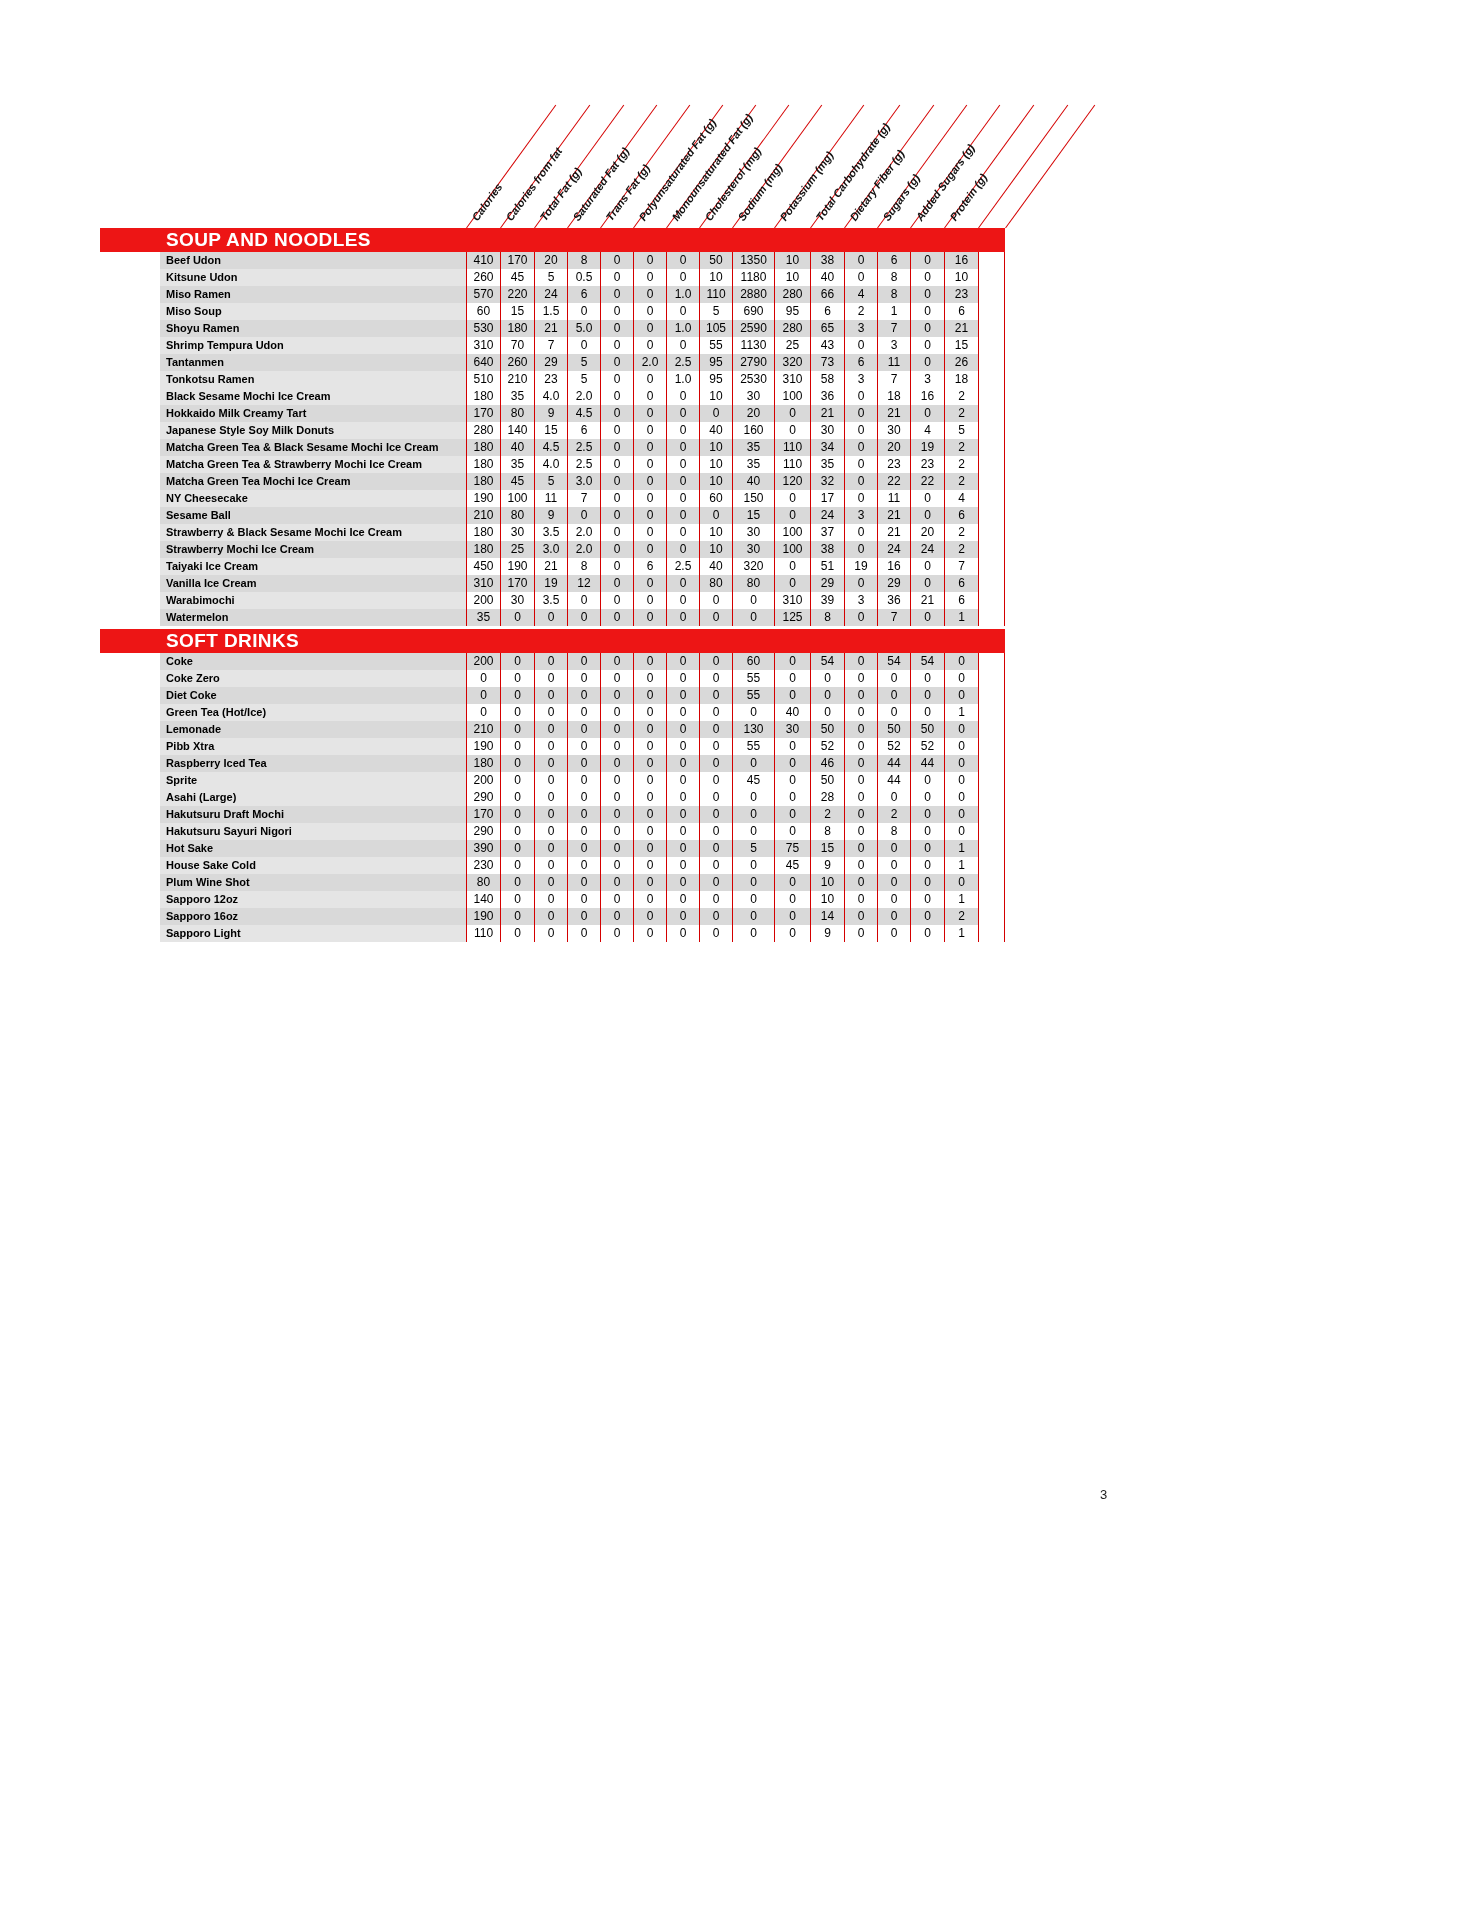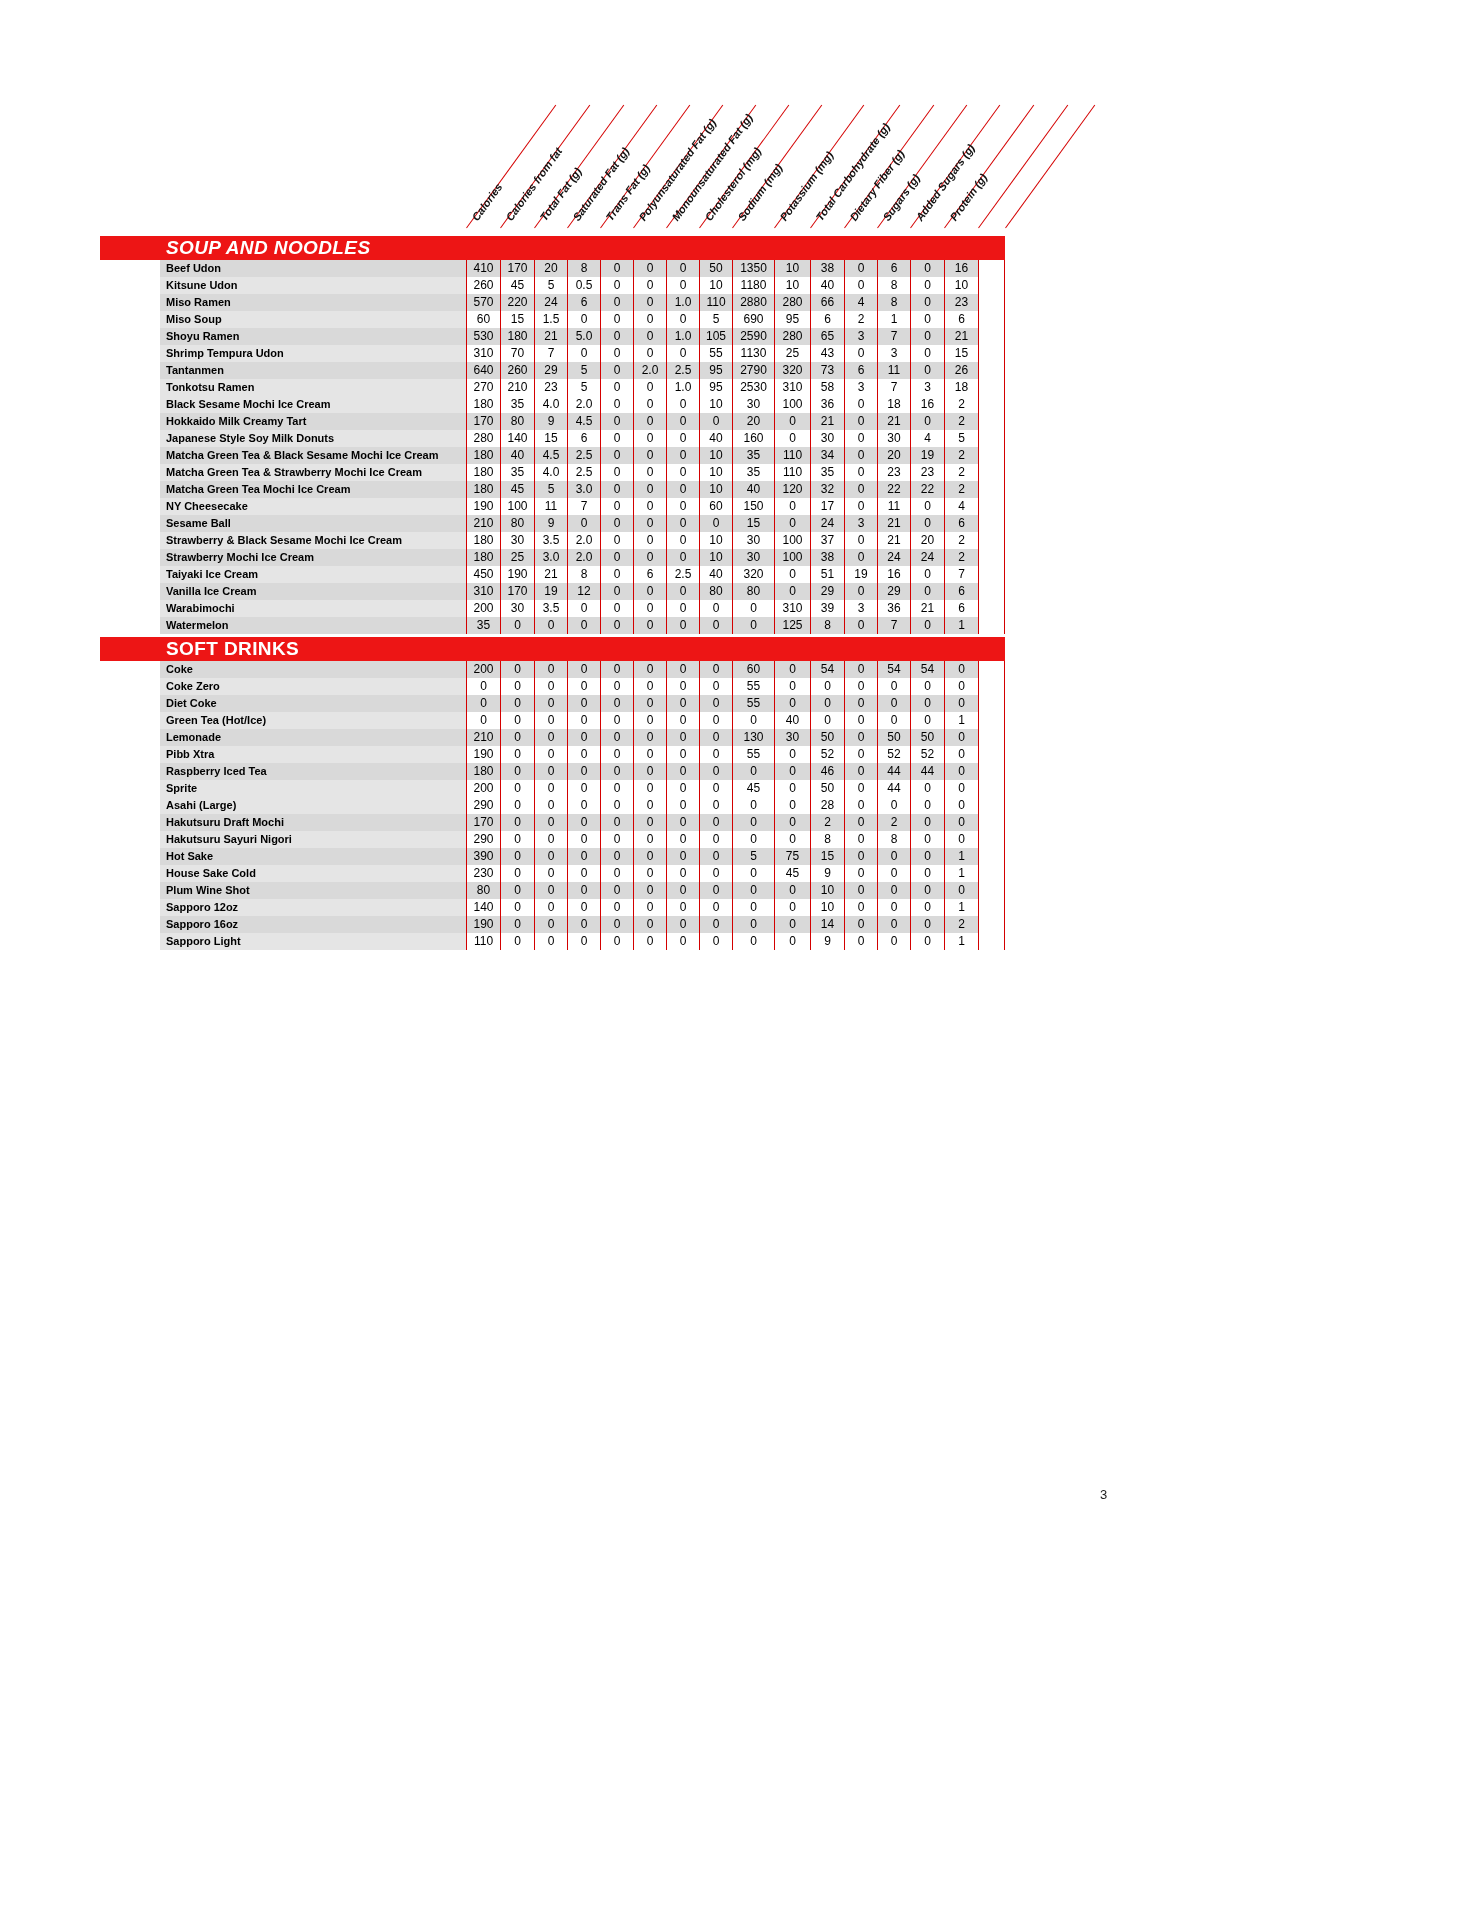--- a/index.html
+++ b/index.html
@@ -26,21 +26,21 @@
     transform:rotate(-54deg); transform-origin:0 100%;
   }
 
   
   .section-bar {
     height:24px; line-height:24px; margin-top:3px;
     background:var(--red,#ed1515); color:#fff;
     font-weight:bold; font-size:19px; letter-spacing:.4px;
     padding-left:66px;
   }
-  .section-bar.first { margin-top:8px;font-style:italic; }
+  .section-bar.first { margin-top:0; }
 
   
   .grid-row {
     display:grid;
     grid-template-columns:60px 306px 34px 34px 33px 33px 33px 33px 33px 33px 42px 36px 34px 33px 33px 34px 34px 27px;
     height:17px; line-height:17px;
   }
   .cell-indent { background:#fff; }
   .cell-name {
     font-weight:bold; font-size:11px; padding-left:6px;
@@ -236,21 +236,21 @@
           <div class="cell-val">73</div>
           <div class="cell-val">6</div>
           <div class="cell-val">11</div>
           <div class="cell-val">0</div>
           <div class="cell-val">26</div>
           <div class="cell-tail"></div>
         </div>
         <div class="grid-row">
           <div class="cell-indent"></div>
           <div class="cell-name">Tonkotsu Ramen</div>
-          <div class="cell-val">270</div>
+          <div class="cell-val">510</div>
           <div class="cell-val">210</div>
           <div class="cell-val">23</div>
           <div class="cell-val">5</div>
           <div class="cell-val">0</div>
           <div class="cell-val">0</div>
           <div class="cell-val">1.0</div>
           <div class="cell-val">95</div>
           <div class="cell-val">2530</div>
           <div class="cell-val">310</div>
           <div class="cell-val">58</div>

